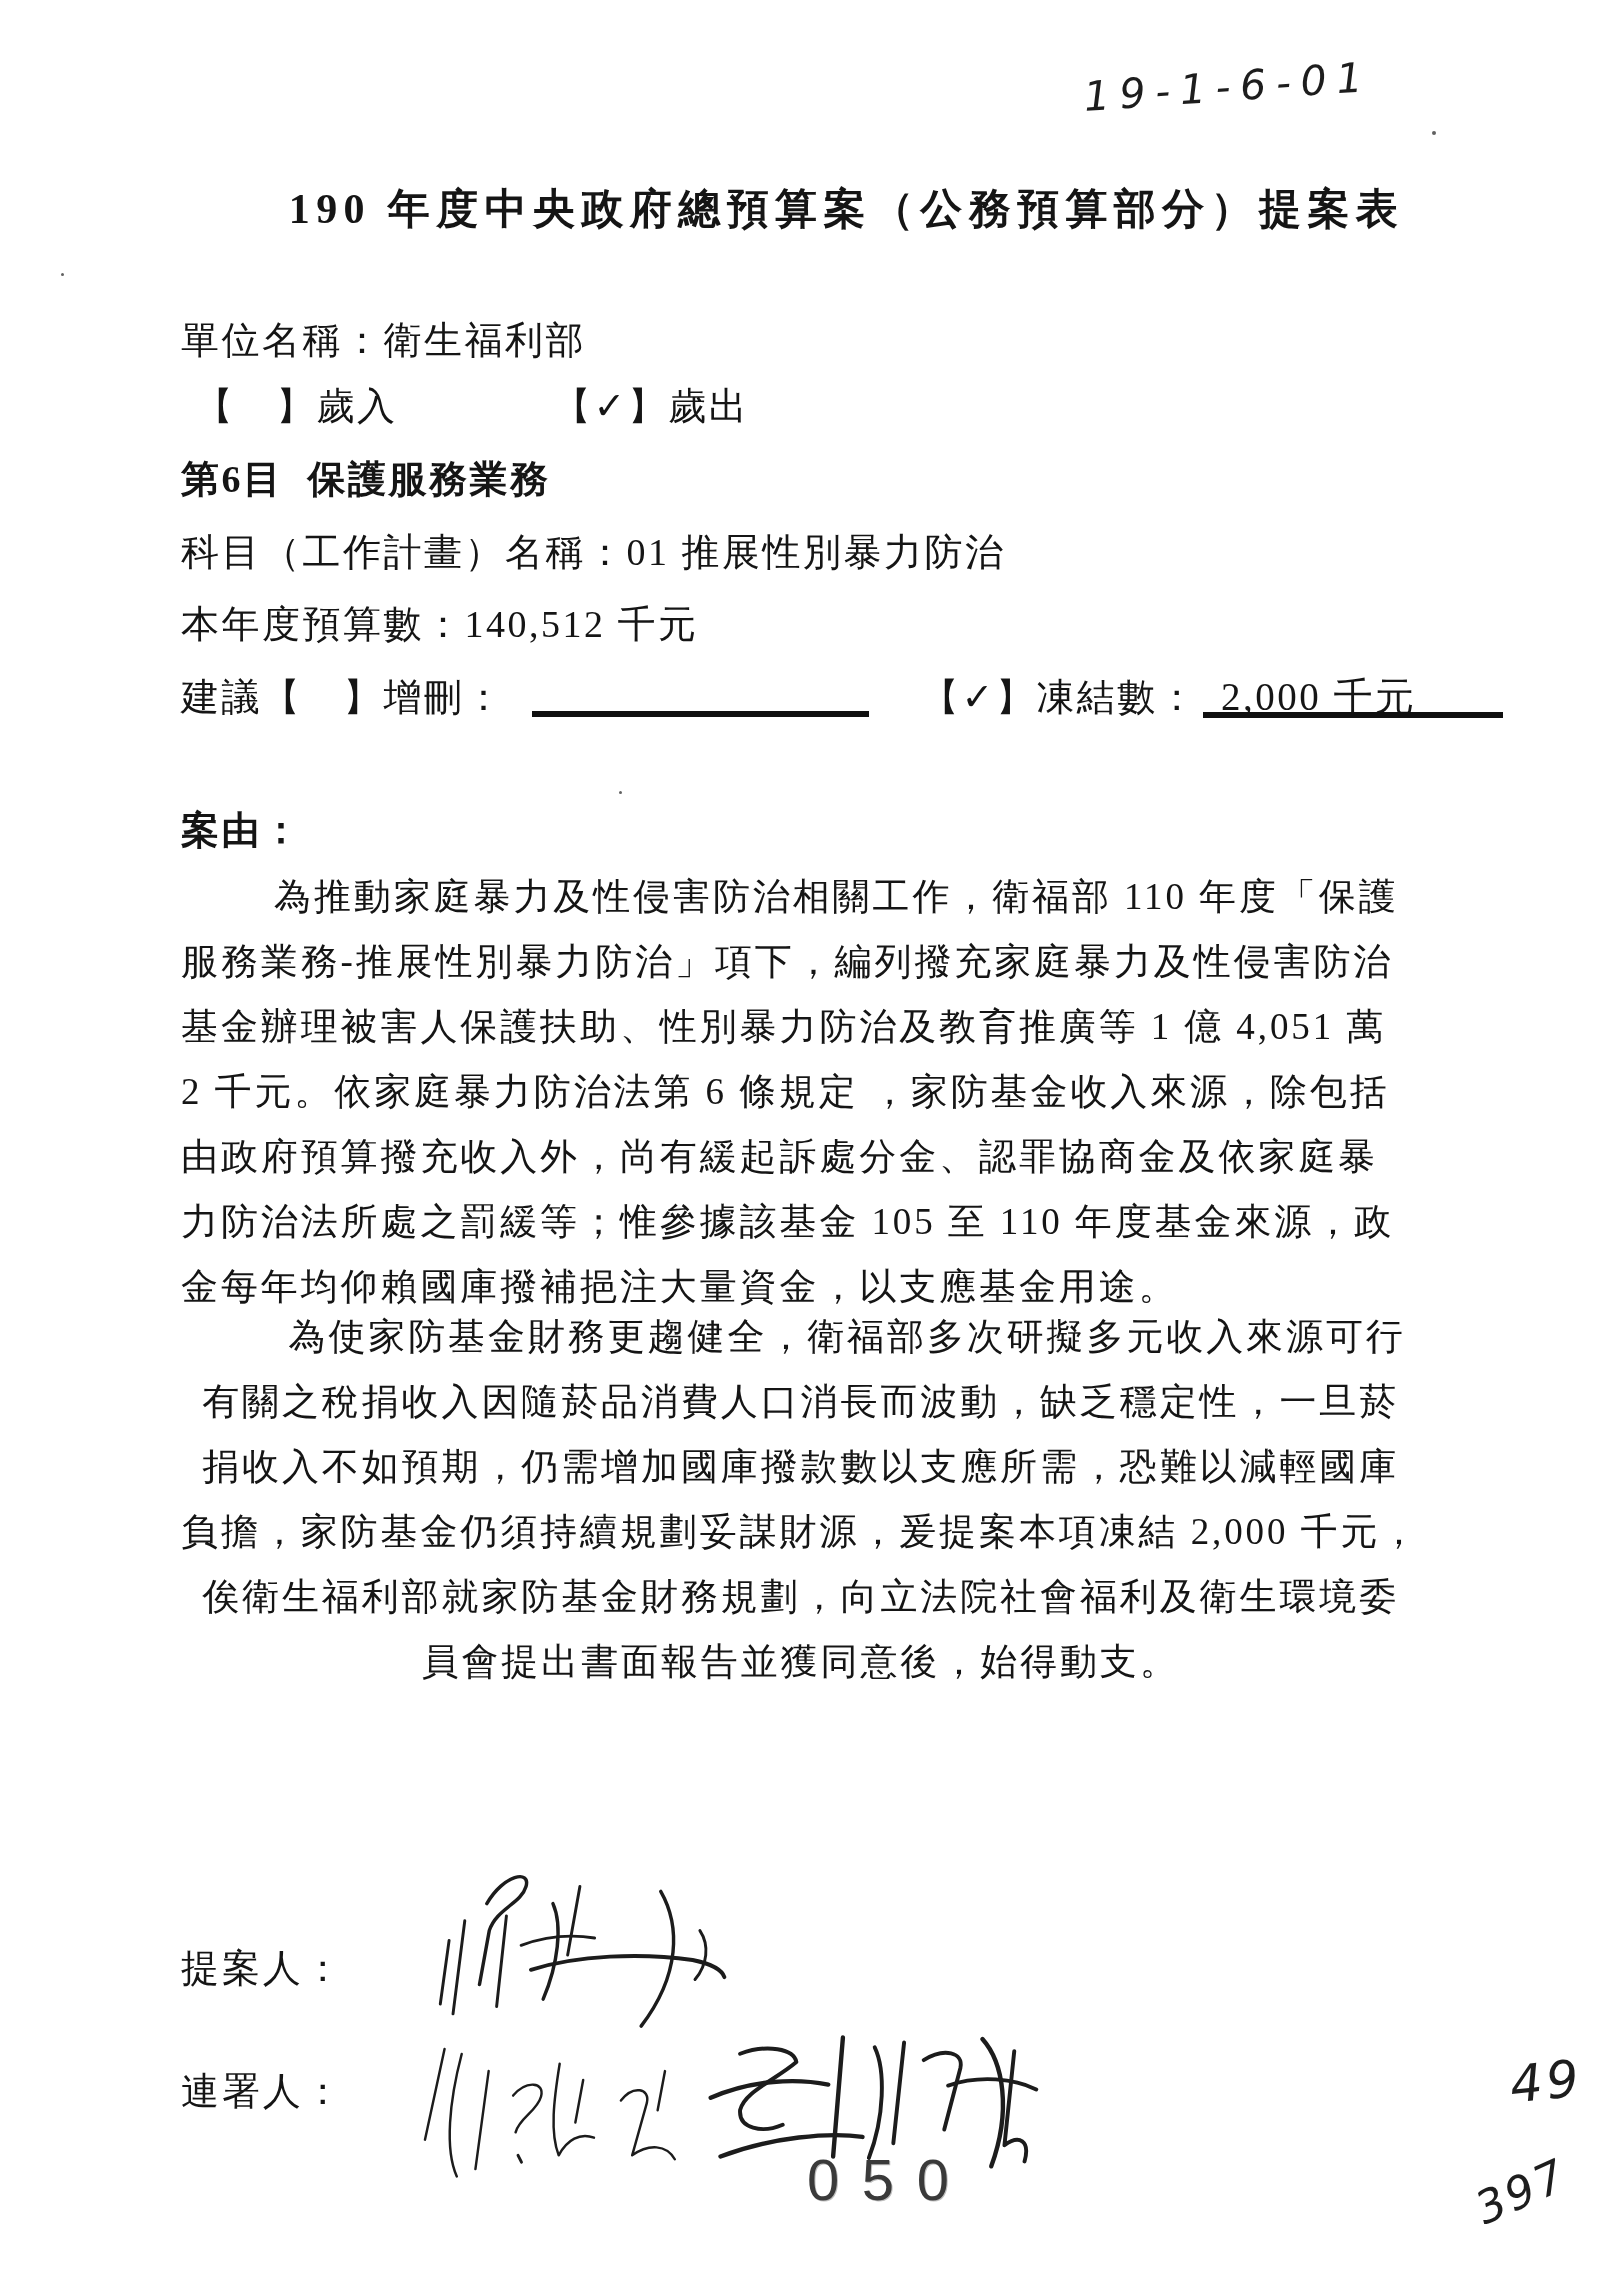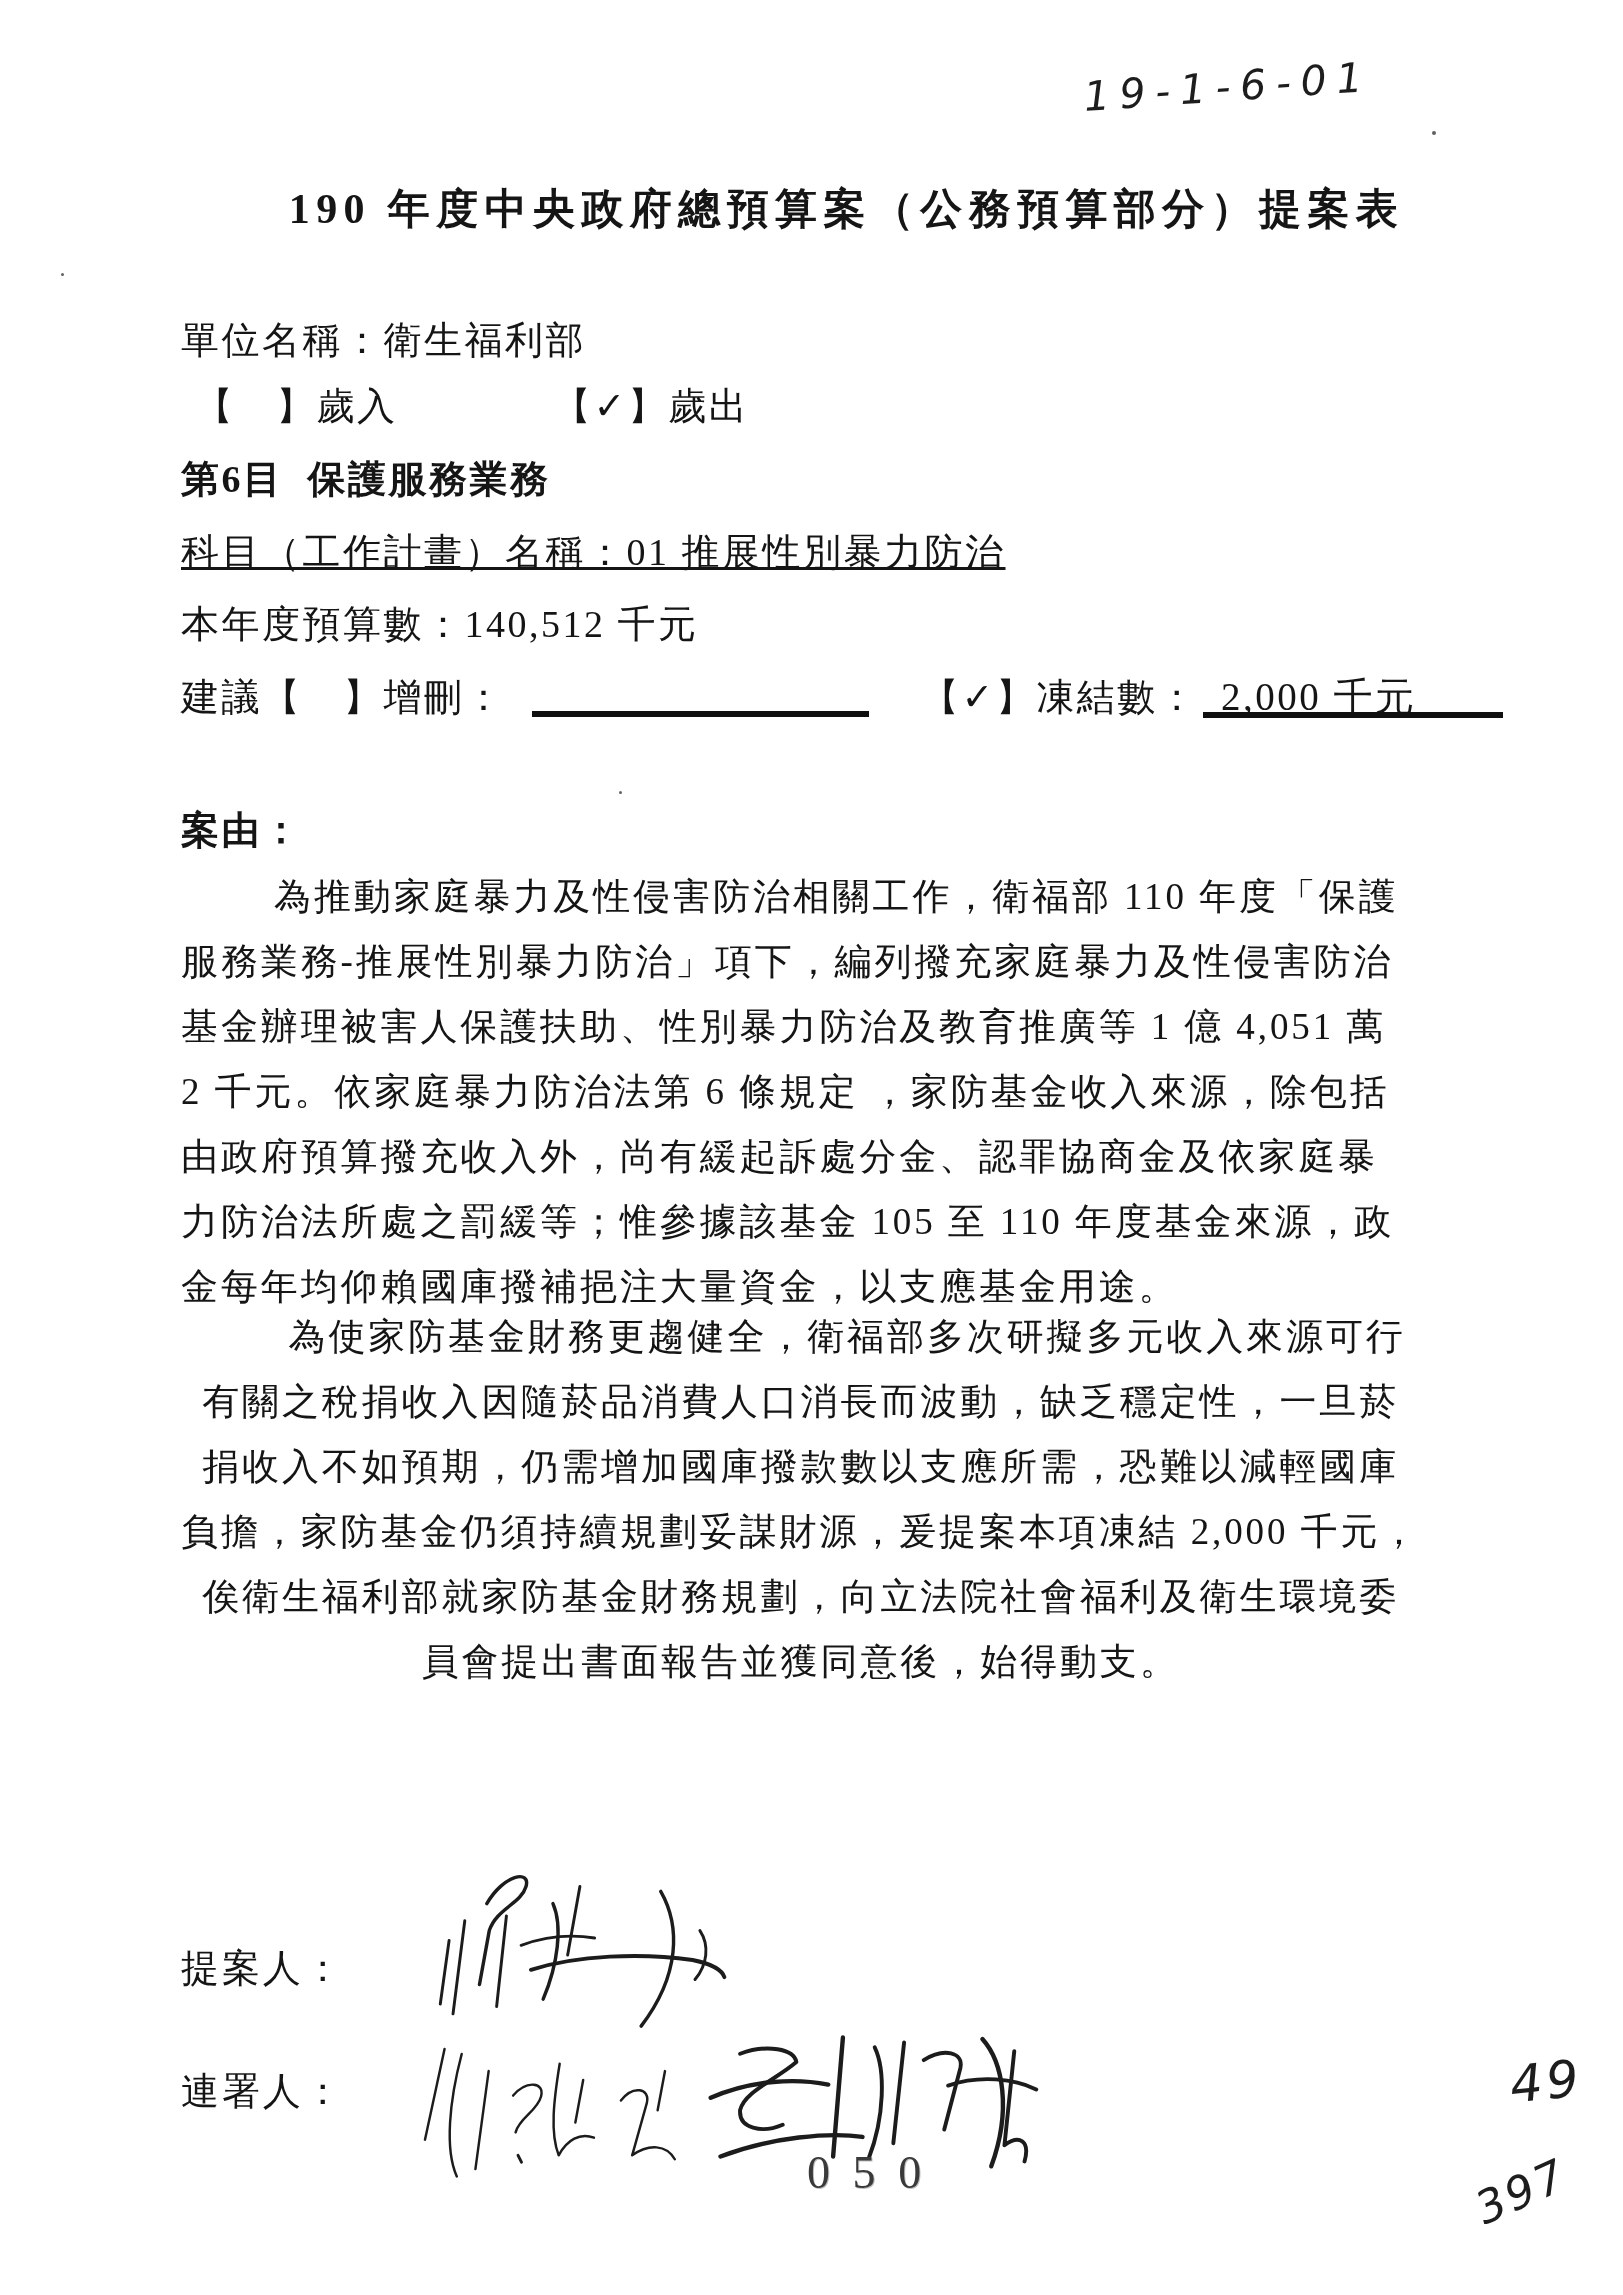--- a/index.html
+++ b/index.html
@@ -20,22 +20,22 @@
   .para{position:absolute;left:181px;}
   .rule{position:absolute;height:0;border-bottom:6.4px solid #101010;}
   .hand{
     position:absolute;white-space:pre;color:#1d1d1d;
     font-family:"DejaVu Sans","Liberation Sans",sans-serif;font-style:italic;
   }
   .doc-code{left:1082px;top:73px;font-size:41px;letter-spacing:9.8px;transform:rotate(-4deg);transform-origin:left top;}
   .note-49{left:1507px;top:2056px;font-size:51px;letter-spacing:3.9px;transform:rotate(-6deg);transform-origin:left top;}
   .note-397{left:1489px;top:2182px;font-size:45px;letter-spacing:2.9px;transform:rotate(-24deg);transform-origin:left bottom;}
   .stamp{
-    left:807px;top:2146px;font-size:46px;letter-spacing:22.6px;color:#3a3a3a;
-    font-family:Liberation Serif, serif;
+    left:807px;top:2146px;font-size:58px;letter-spacing:22.6px;color:#3a3a3a;
+    font-family:Liberation Sans, sans-serif;
     text-shadow:1px 1px 0 rgba(70,70,70,.35);
   }
   .label{font-size:38px;letter-spacing:2.9px;}
   .sig{position:absolute;}
   .sig path{fill:none;stroke:#1c1c1c;stroke-linecap:round;stroke-linejoin:round;}
   .speck{position:absolute;background:#3a3a3a;border-radius:50%;opacity:.8;}
 </style>
 </head>
 <body>
 
@@ -46,21 +46,21 @@
   <div class="speck" style="left:61px;top:273px;width:3.4px;height:3.4px;"></div>
   <div class="speck" style="left:619px;top:791px;width:3.4px;height:3.4px;"></div>
   <div class="speck" style="left:367px;top:1277px;width:2.9px;height:2.9px;"></div>
 
   <div class="abs title">190 年度中央政府總預算案（公務預算部分）提案表</div>
 
   <div class="abs field" style="left:181px;top:315px;">單位名稱：衛生福利部</div>
   <div class="abs field" style="left:195px;top:381px;">【　】歲入</div>
   <div class="abs field" style="left:553px;top:381px;">【✓】歲出</div>
   <div class="abs field bold" style="left:181px;top:454px;">第6目  保護服務業務</div>
-  <div class="abs field" style="left:181px;top:527px;text-decoration:underline;">科目（工作計畫）名稱：01 推展性別暴力防治</div>
+  <div class="abs field" style="left:181px;top:527px;">科目（工作計畫）名稱：01 推展性別暴力防治</div>
   <div class="abs field" style="left:181px;top:599px;">本年度預算數：140,512 千元</div>
 
   <div class="abs field" style="left:181px;top:672px;">建議【　】增刪：</div>
   <div class="rule" style="left:532px;top:711px;width:337px;"></div>
   <div class="abs field" style="left:921px;top:672px;">【✓】凍結數：</div>
   <div class="abs field" style="left:1221px;top:670px;font-size:39px;">2,000 千元</div>
   <div class="rule" style="left:1203px;top:712px;width:300px;"></div>
 
   <div class="abs field bold" style="left:181px;top:805px;">案由：</div>
 

